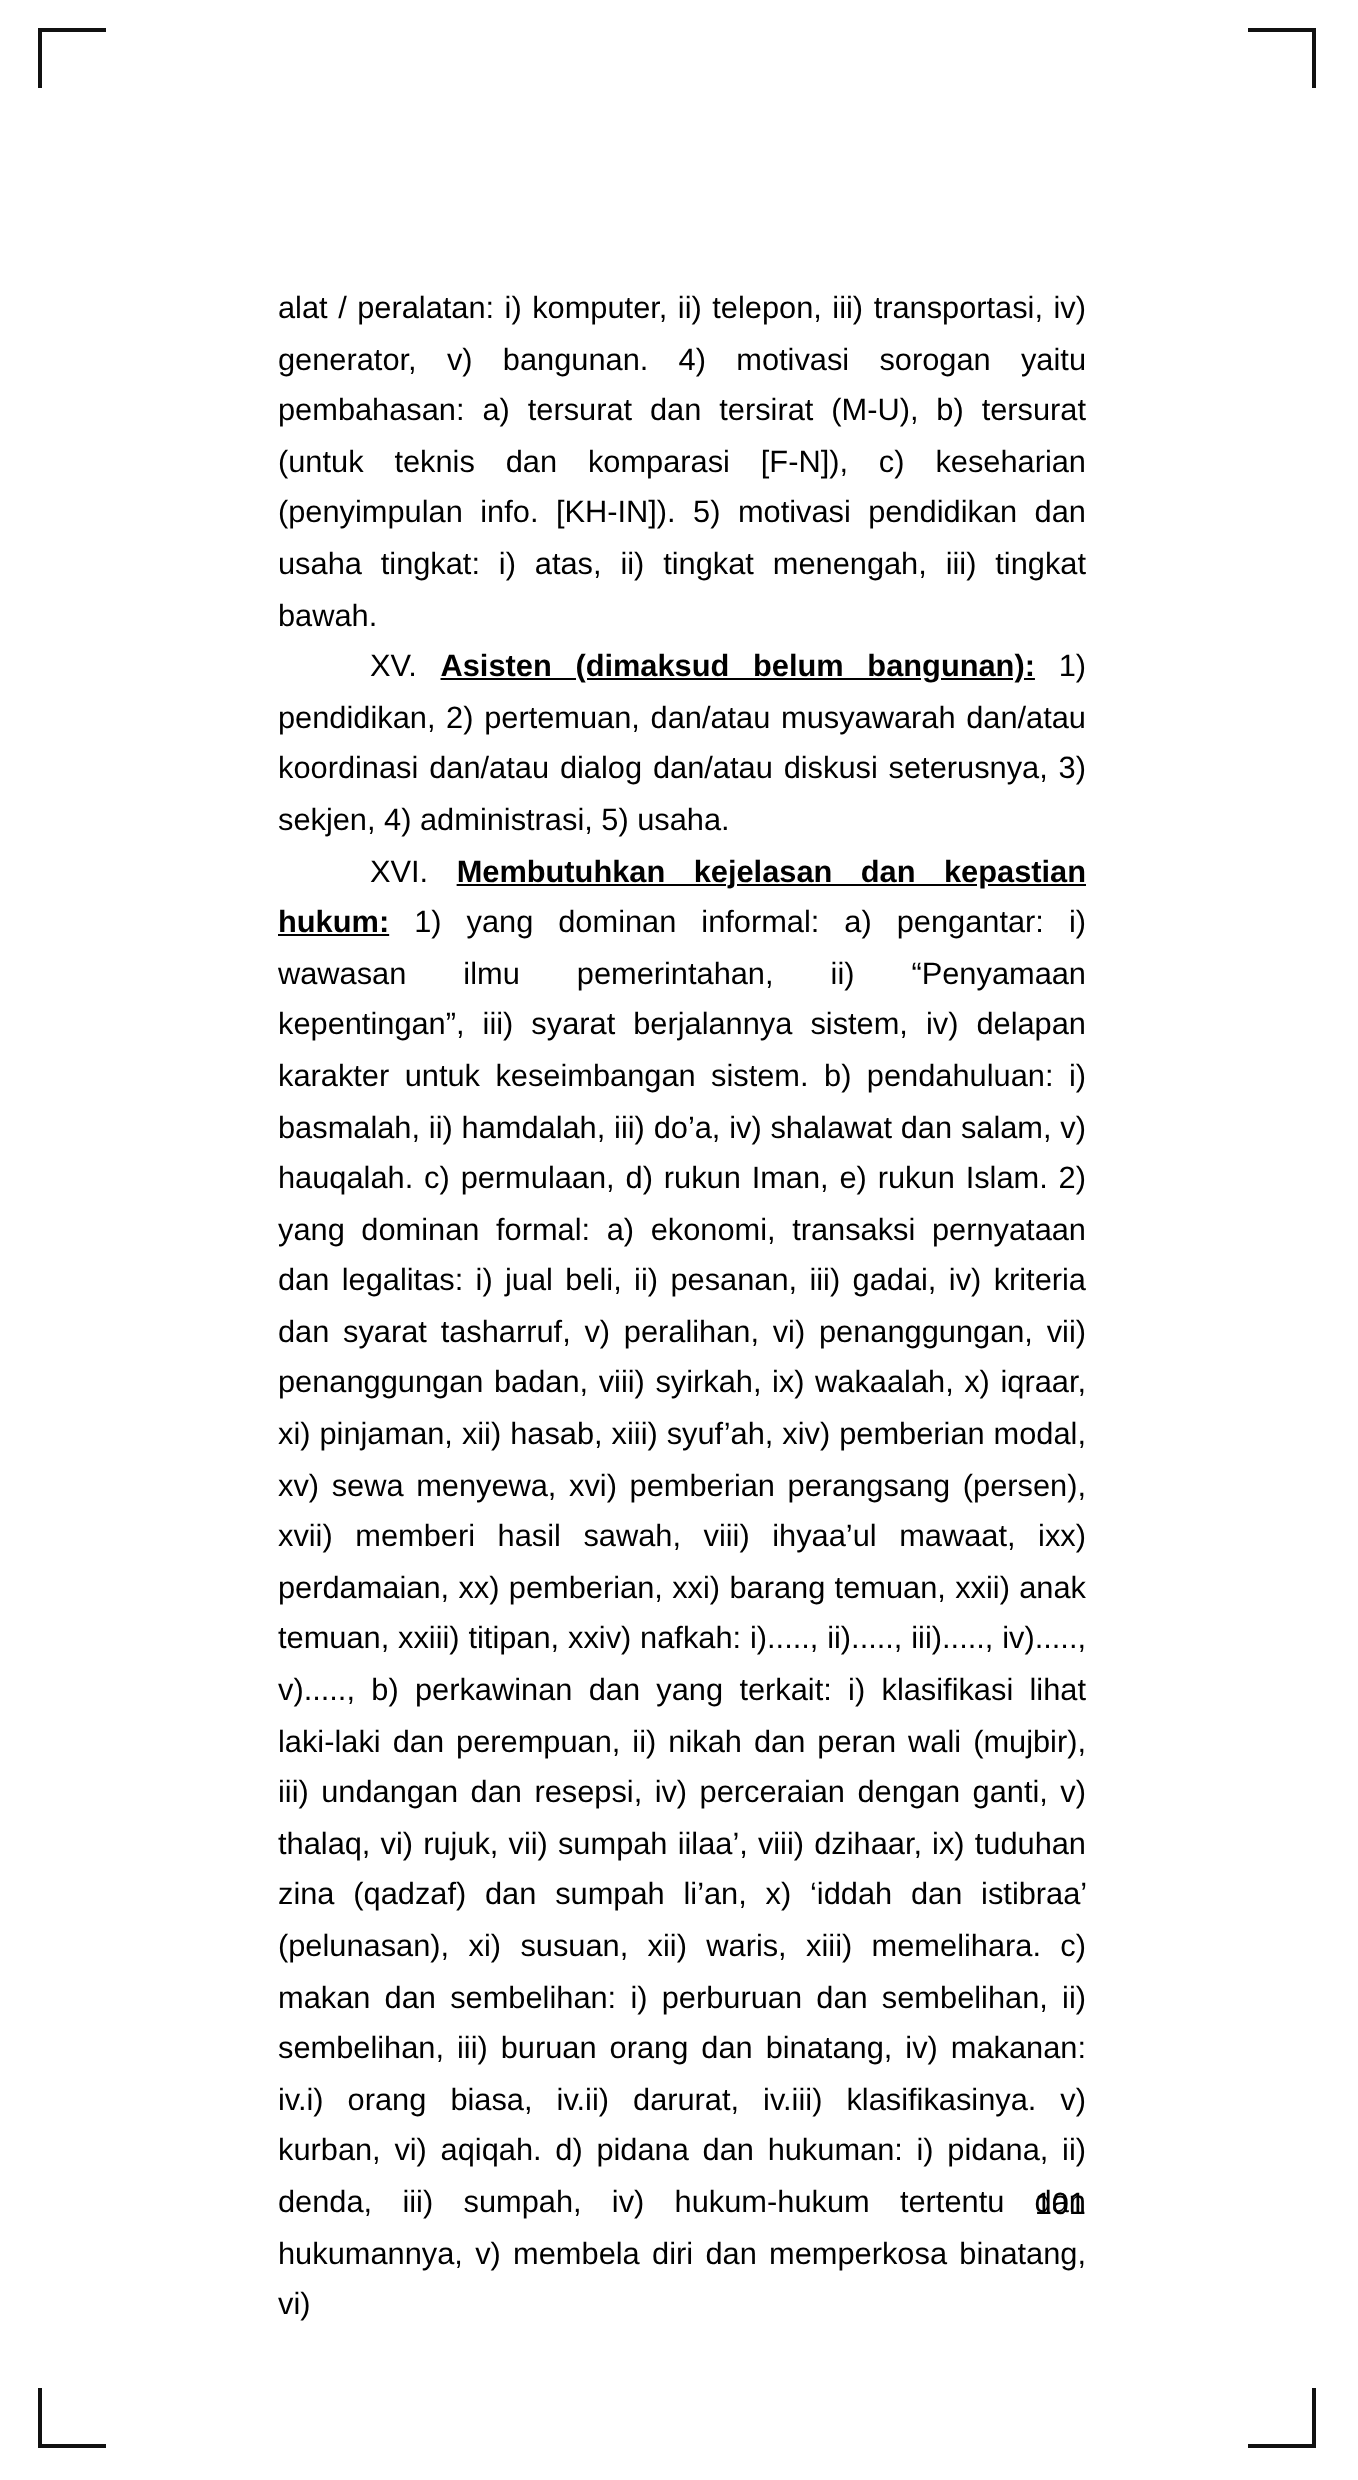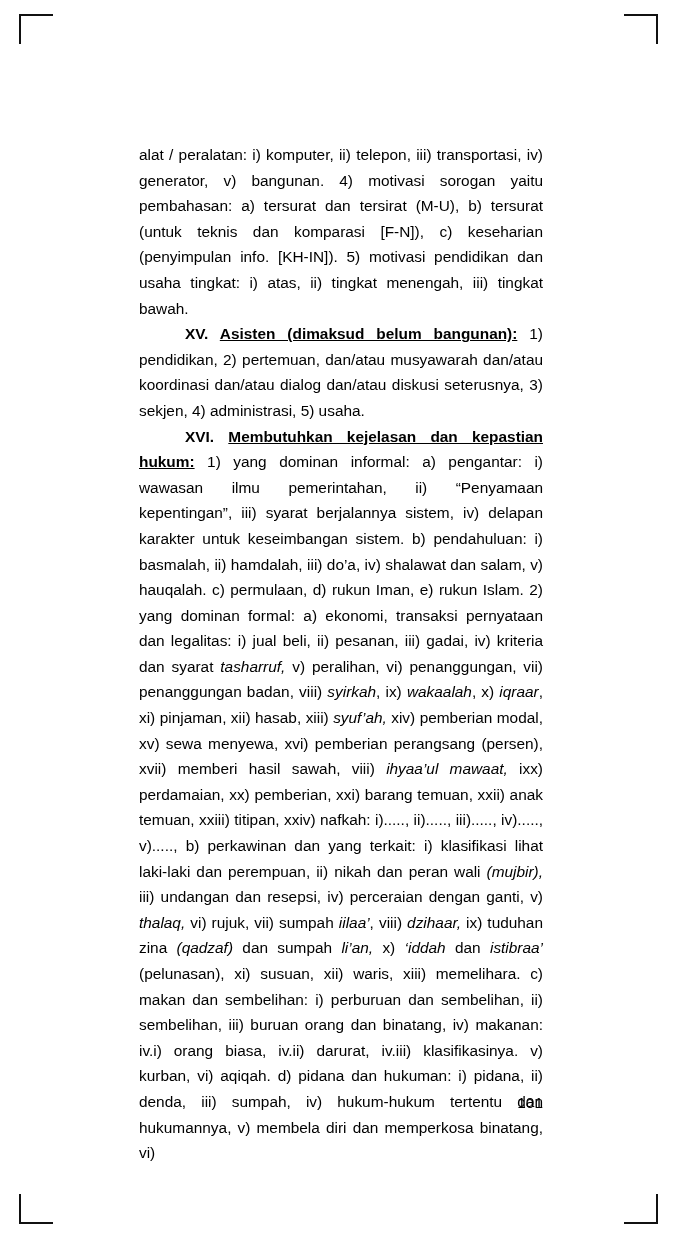--- a/index.html
+++ b/index.html
@@ -48,28 +48,27 @@
     font-size: 15.4px;
     line-height: 25.6px;
     text-align: justify;
     text-justify: inter-word;
     hyphens: none;
   }
   p.para.indent {
     text-indent: 46px;
   }
   .roman {
-    font-weight: bold;
+    font-weight: normal;
   }
   .heading-underline {
     font-weight: bold;
     text-decoration: underline;
   }
   .ital {
-    font-style: italic;
   }
   .page-number {
     position: absolute;
     right: 137px;
     top: 1093px;
     font-size: 15.4px;
     line-height: 20px;
     text-align: right;
   }
 </style>

